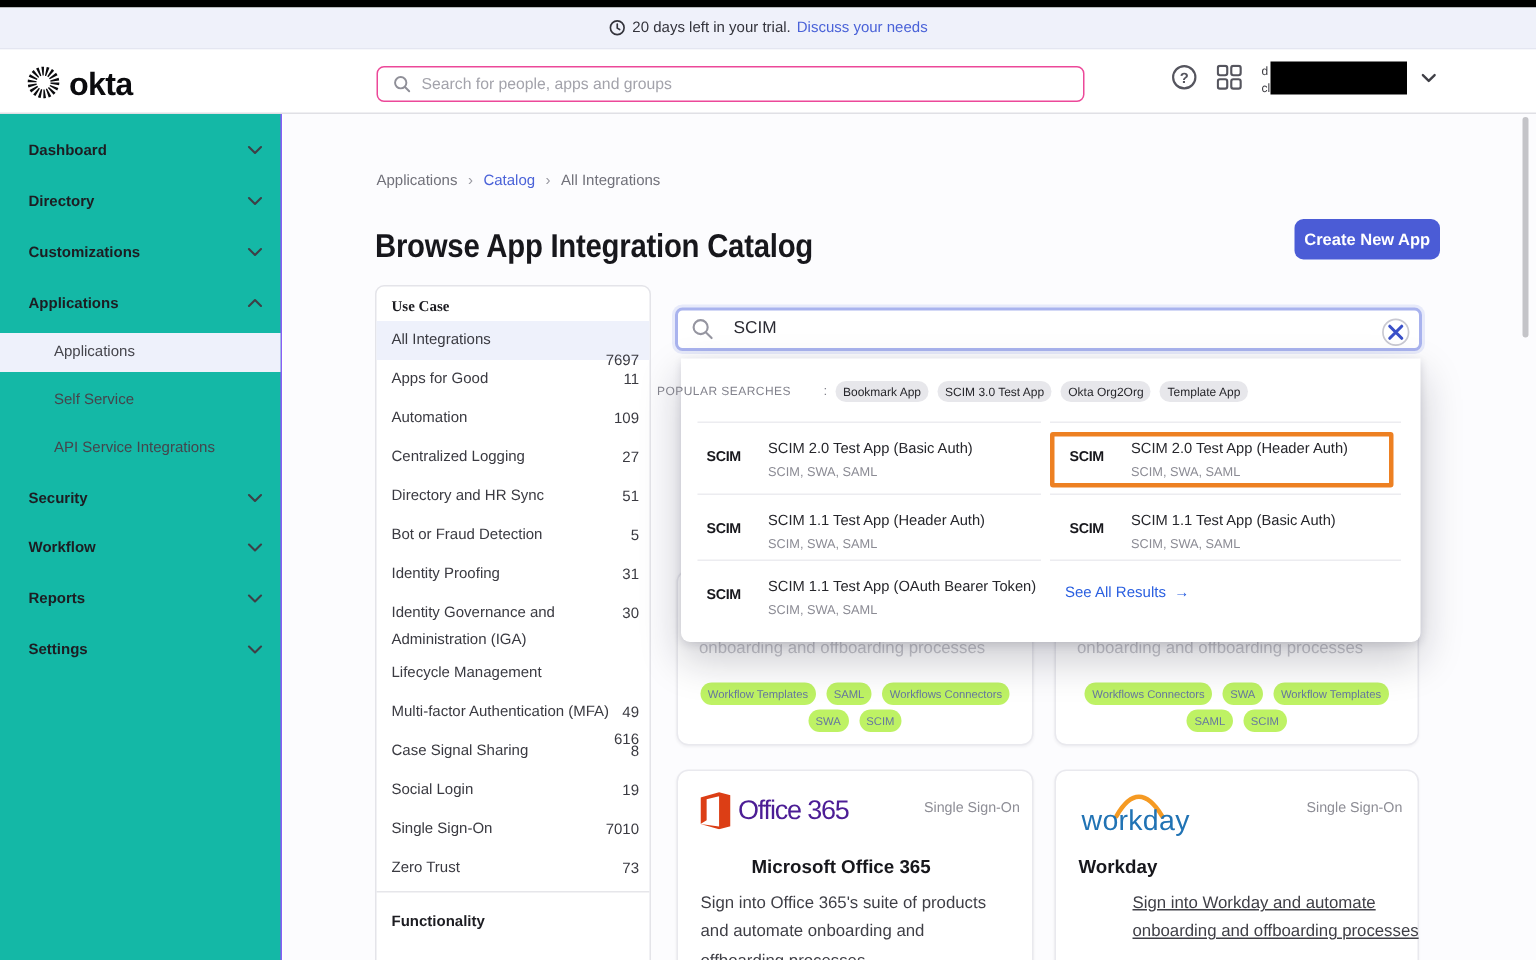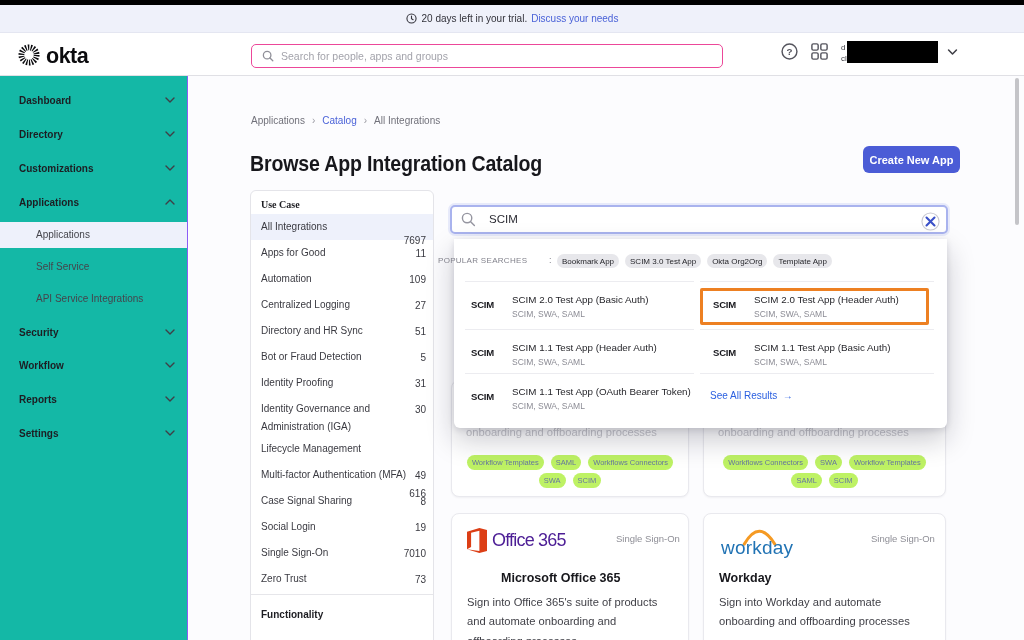--- a/index.html
+++ b/index.html
@@ -175,21 +175,21 @@
 <div class="abs" style="left:492px; top:530px; font-size:18px; color:#4c1d95; letter-spacing:-0.8px;">Office 365</div>
 <div class="sso" style="left:616px; top:533px;">Single Sign-On</div>
 <div class="cardtitle" style="left:467px; top:571px;margin-left:34px;">Microsoft Office 365</div>
 <div class="carddesc" style="left:467px; top:593px;">Sign into Office 365's suite of products<br>and automate onboarding and<br>offboarding processes</div>
 <svg class="abs" style="left:741px; top:525px;" width="38" height="21" viewBox="0 0 40 22">
     <path d="M3.5 20 Q 19 -7 35.5 20" fill="none" stroke="#f59a23" stroke-width="3.2" stroke-linecap="round"></path>
   </svg>
 <div class="abs" style="left:721px; top:537px; font-size:19px; color:#2173b4; letter-spacing:0.2px;">workday</div>
 <div class="sso" style="left:871px; top:533px;">Single Sign-On</div>
 <div class="cardtitle" style="left:719px; top:571px;">Workday</div>
-<div class="carddesc" style="left:719px; top:593px;">Sign into Workday and automate<br>onboarding and offboarding processes</div>
+<div class="carddesc" style="left:755px; top:593px;text-decoration:underline;">Sign into Workday and automate<br>onboarding and offboarding processes</div>
 
 <div class="abs" id="bigsearch"></div>
 <svg class="abs" style="left:461px; top:212px;" width="15" height="15" viewBox="0 0 16 16">
     <circle cx="6.5" cy="6.5" r="5" fill="none" stroke="#9595a0" stroke-width="1.5"></circle>
     <path d="M10.3 10.3 L14.3 14.3" stroke="#9595a0" stroke-width="1.5" stroke-linecap="round"></path>
   </svg>
 <div class="abs" style="left:489px; top:213px; font-size:11.5px; color:#2b2b33;">SCIM</div>
 <svg class="abs" style="left:921px; top:212px;" width="19" height="19" viewBox="0 0 20 20">
   <circle cx="10" cy="10" r="9" fill="none" stroke="#c9c9d2" stroke-width="1.2"></circle>
   <path d="M5.8 5.8 L14.2 14.2 M14.2 5.8 L5.8 14.2" stroke="#3a50c8" stroke-width="2.2" stroke-linecap="round"></path>

